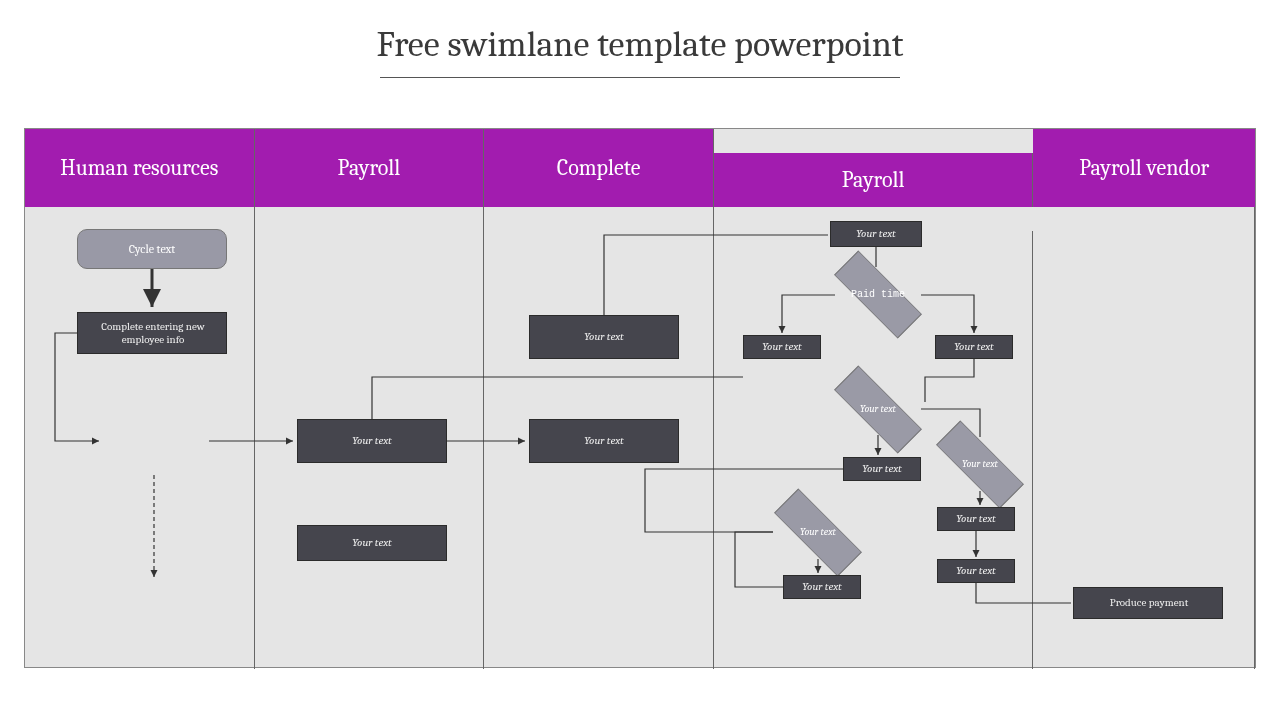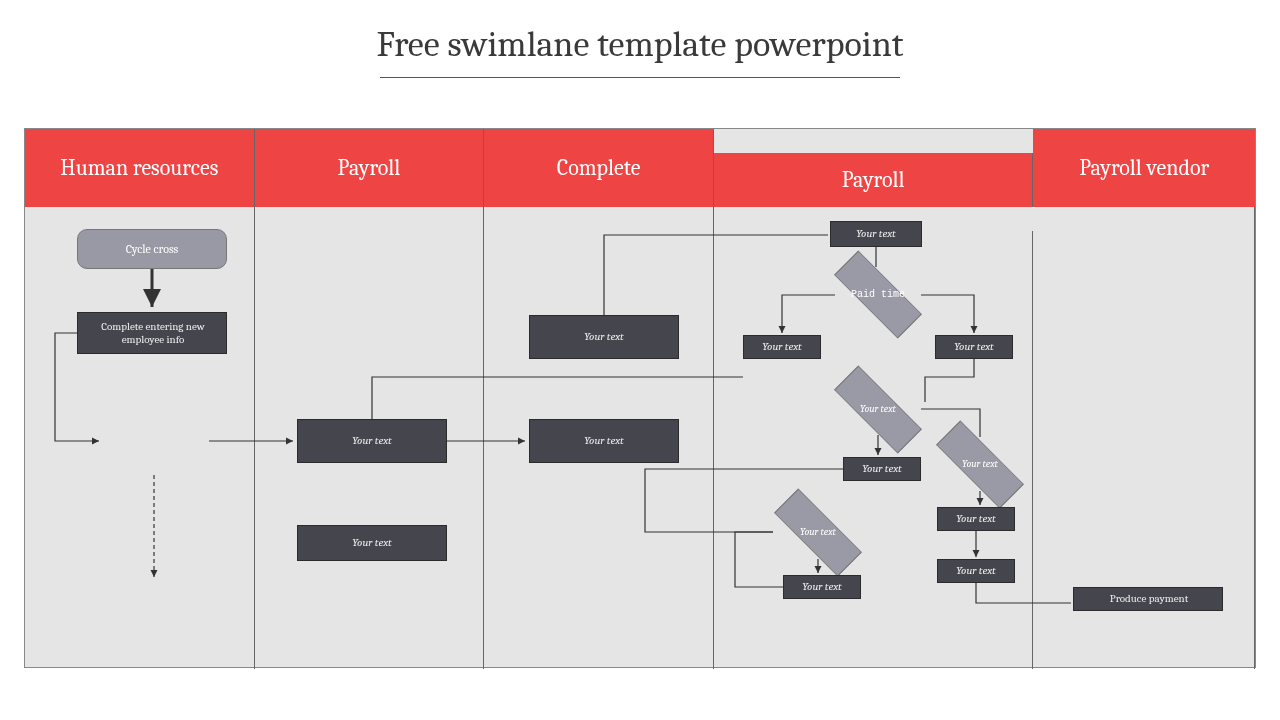--- a/index.html
+++ b/index.html
@@ -31,21 +31,21 @@
     width: 1232px;
     height: 540px;
     background: #e5e5e5;
     border: 1px solid #888;
   }
   .lane-header-row {
     display: flex;
     height: 78px;
   }
   .lane-header {
-    background: #ef4444;
+    background: #a21caf;
     color: #fff;
     font-size: 22px;
     display: flex;
     align-items: center;
     justify-content: center;
     border-right: 1px solid #666;
     font-weight: normal;
   }
   .lane-header:last-child { border-right: none; }
   .lane-body-row {
@@ -150,21 +150,21 @@
     <div class="lane-header w-vend">Payroll vendor</div>
   </div>
 
   <div class="lane-body-row">
     <div class="lane-body w-hr"></div>
     <div class="lane-body w-emp"></div>
     <div class="lane-body w-mgr"></div>
     <div class="lane-body w-pay"></div>
     <div class="lane-body w-vend"></div>
 
-    <div class="node start" style="left:52px; top:22px; width:150px; height:40px;">Cycle cross</div>
+    <div class="node start" style="left:52px; top:22px; width:150px; height:40px;">Cycle text</div>
     <div class="node plain" style="left:52px; top:105px; width:150px; height:42px;">Complete entering new employee info</div>
 
     <div class="node" style="left:272px; top:212px; width:150px; height:44px;">Your text</div>
     <div class="node" style="left:272px; top:318px; width:150px; height:36px;">Your text</div>
 
     <div class="node" style="left:504px; top:108px; width:150px; height:44px;">Your text</div>
     <div class="node" style="left:504px; top:212px; width:150px; height:44px;">Your text</div>
 
     <div class="node" style="left:805px; top:14px; width:92px; height:26px;">Your text</div>
     <div class="diamond" style="left:808px; top:60px;font-family:Liberation Mono, monospace;">
@@ -179,21 +179,21 @@
     <div class="diamond" style="left:910px; top:230px;">
         <span>Your text</span>
       </div>
     <div class="diamond" style="left:748px; top:298px;">
         <span>Your text</span>
       </div>
     <div class="node" style="left:912px; top:300px; width:78px; height:24px;">Your text</div>
     <div class="node" style="left:758px; top:368px; width:78px; height:24px;">Your text</div>
     <div class="node" style="left:912px; top:352px; width:78px; height:24px;">Your text</div>
 
-    <div class="node plain" style="left:1048px; top:380px; width:150px; height:24px;">Produce payment</div>
+    <div class="node plain" style="left:1048px; top:380px; width:150px; height:32px;">Produce payment</div>
 
     <svg class="connectors">
       <defs>
         <marker id="arrow" markerWidth="8" markerHeight="8" refX="6" refY="3" orient="auto">
           <polygon points="0,0 6,3 0,6"></polygon>
         </marker>
       </defs>
 
       <line class="thick" x1="127" y1="62" x2="127" y2="100" marker-end="url(#arrow)"></line>
 

